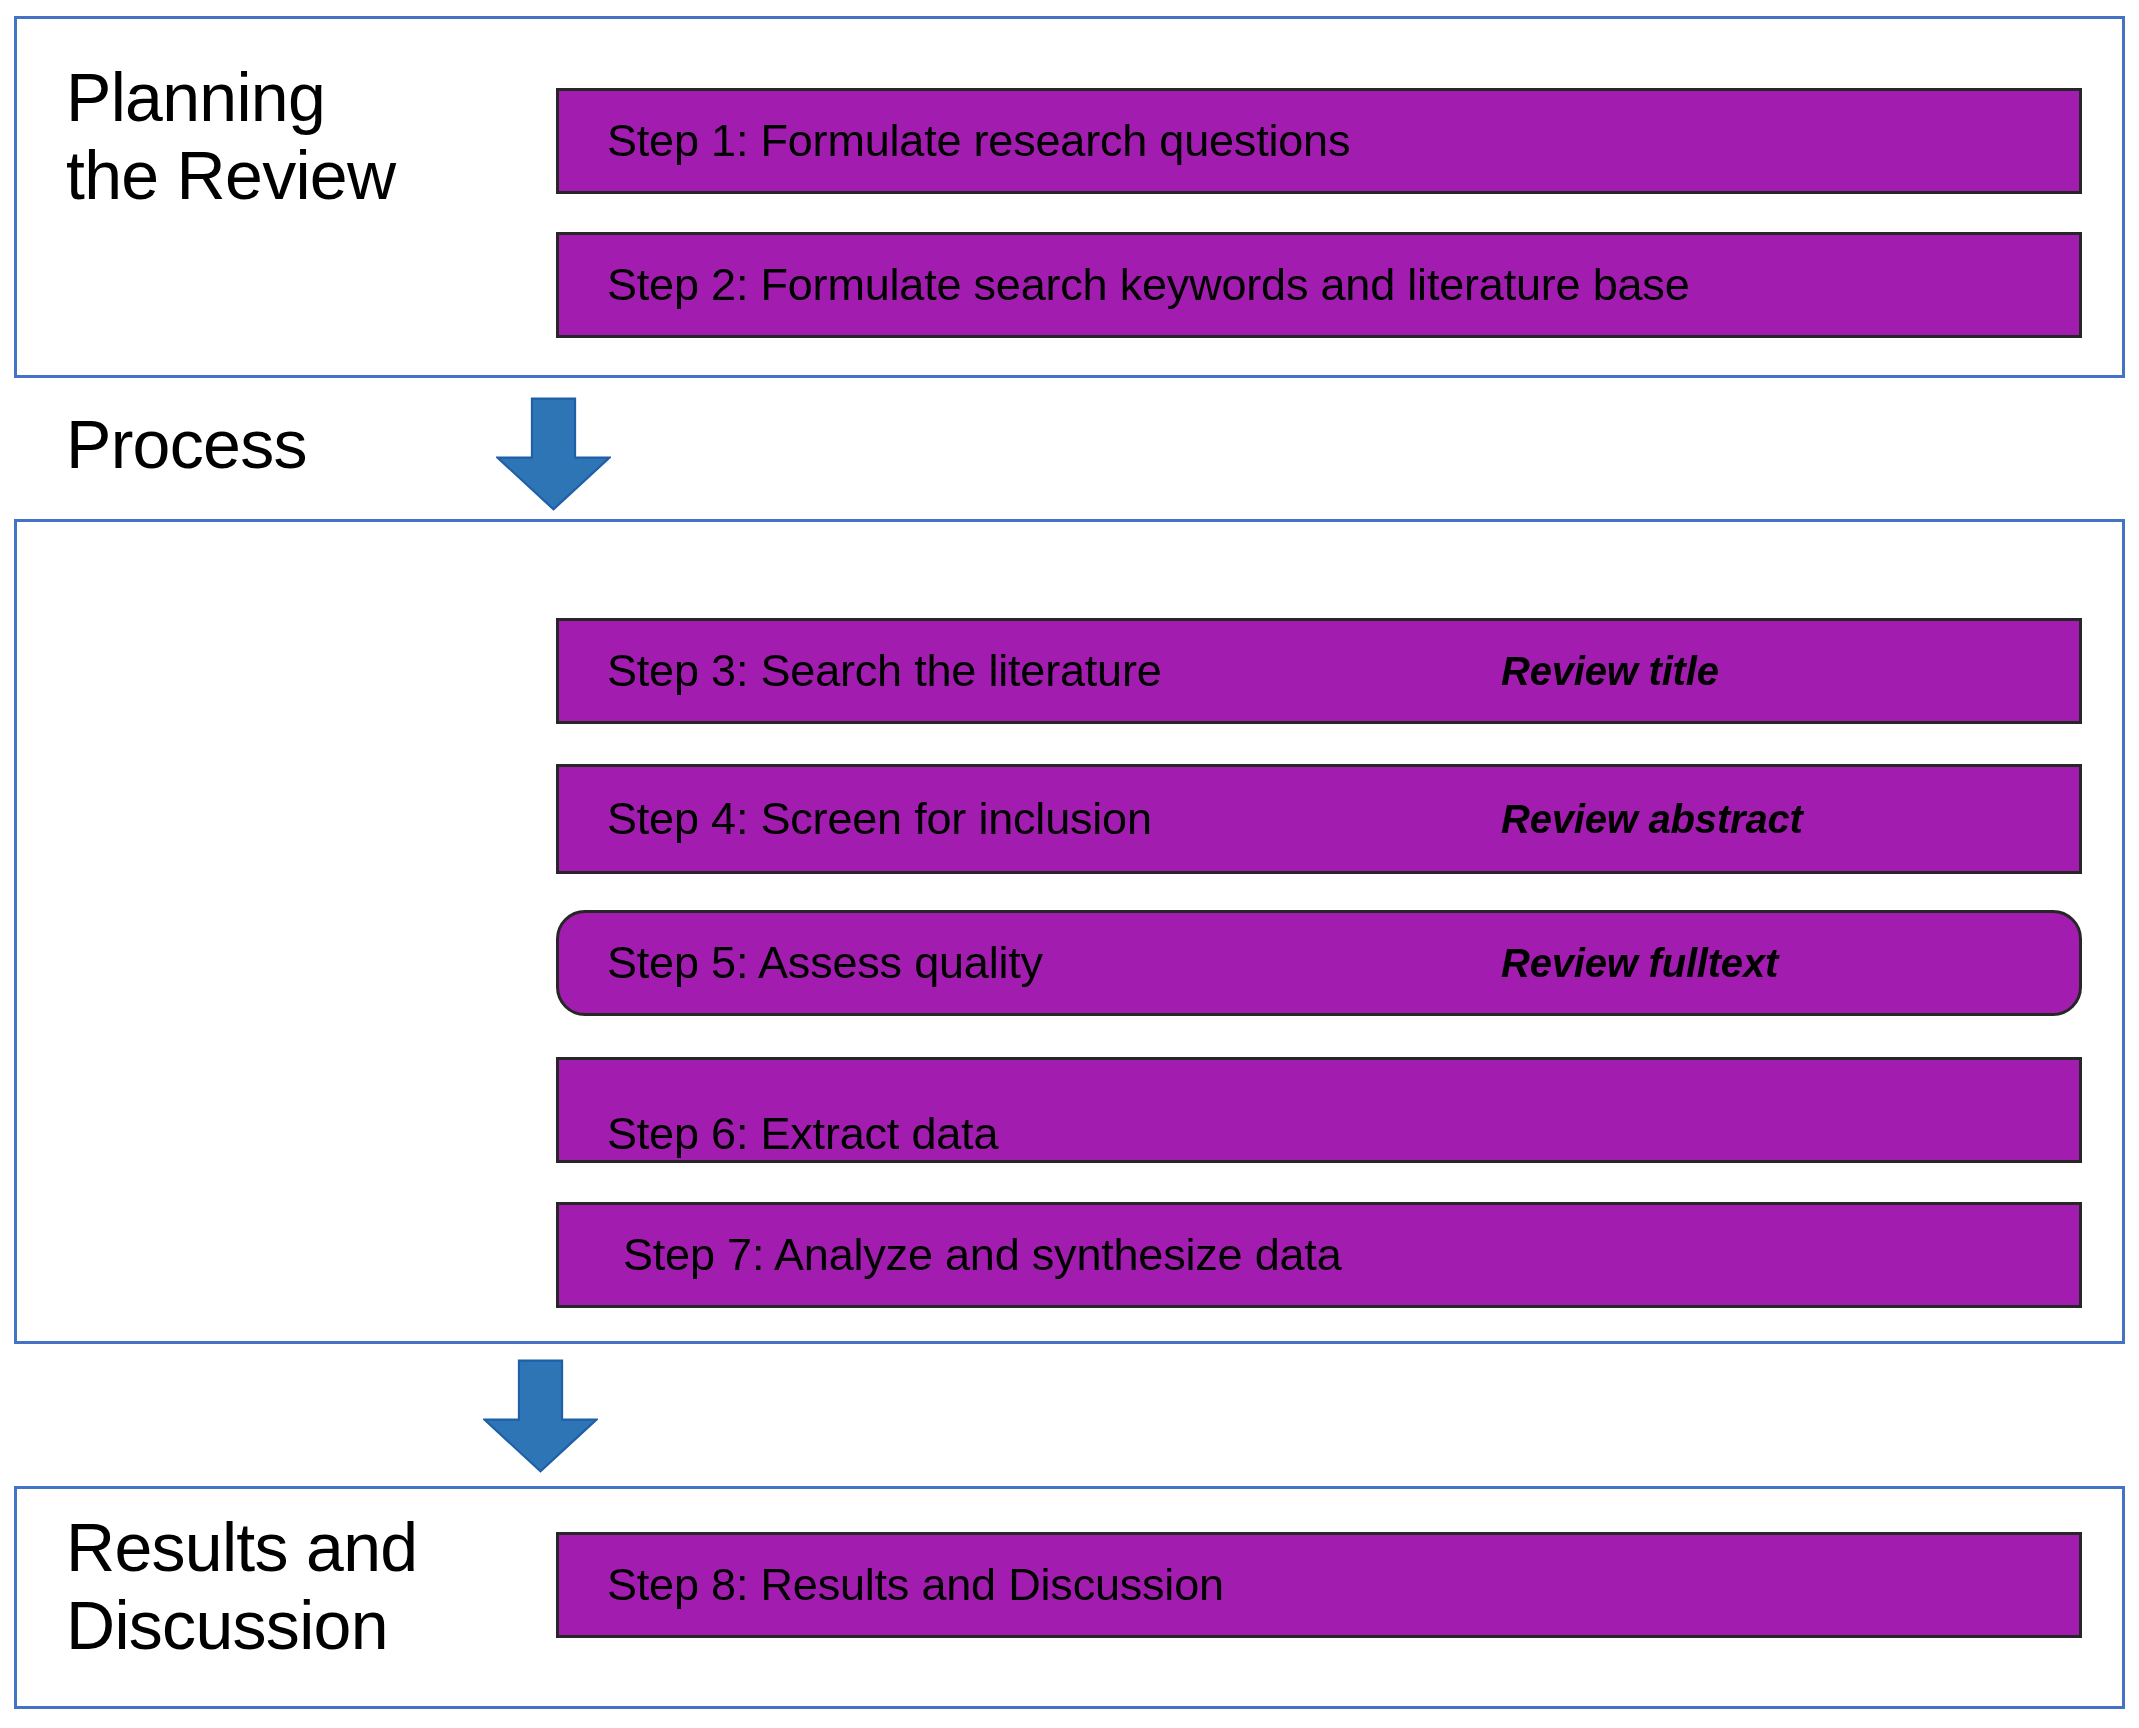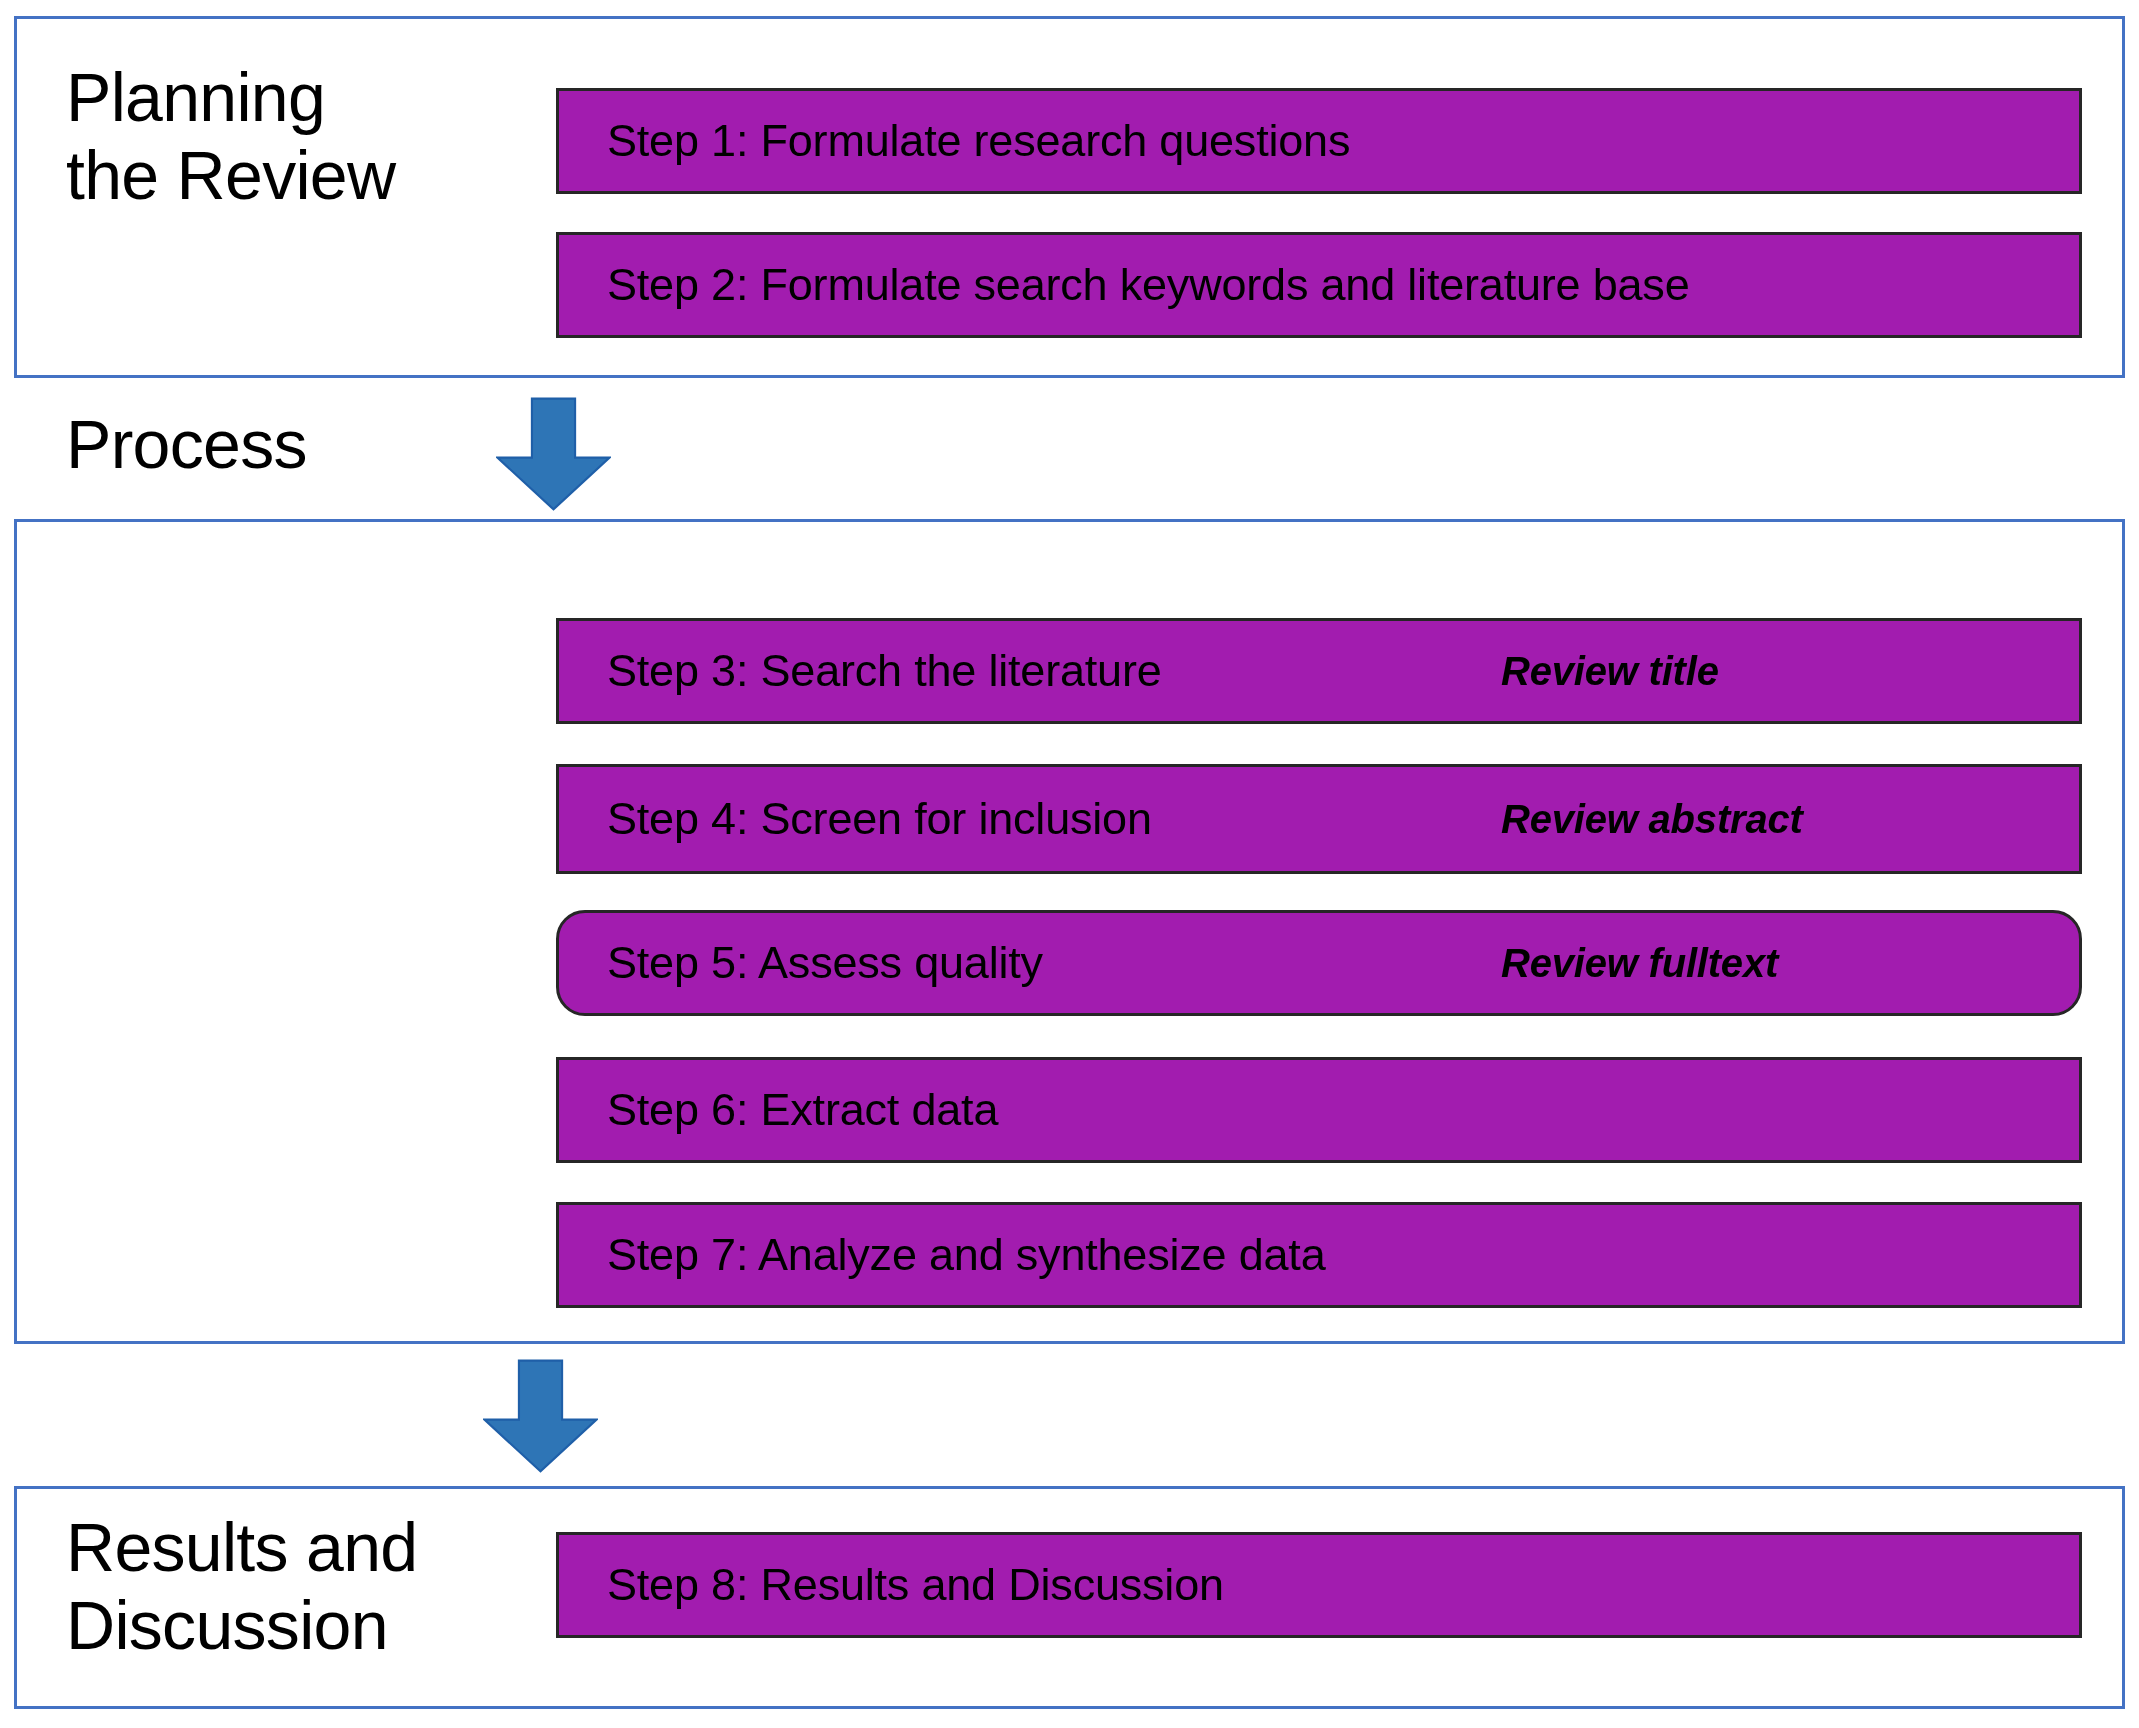--- a/index.html
+++ b/index.html
@@ -76,22 +76,22 @@
     white-space: nowrap;
     letter-spacing: -0.2px;
   }
 
   
   #step-1 { top: 85px;  height: 106px; }
   #step-2 { top: 229px;  height: 106px; }
   #step-3 { top: 615px;  height: 106px; }
   #step-4 { top: 761px; height: 110px; }
   #step-5 { top: 907px; height: 106px; border-radius: 29px; }
-  #step-6 { top: 1054px; height: 106px; }
-  #step-7 { top: 1199px; height: 106px; }
+  #step-6 { top: 1054px; height: 106px; align-items: flex-end; }
+  #step-7 { top: 1199px; height: 106px; padding-left: 16px; }
   #step-8 { top: 1529px; height: 106px; }
 
   
   .arrow {
     position: absolute;
     width: 115px;
     height: 114px;
   }
   #arrow-1 { left: 496px; top: 394px; }
   #arrow-2 { left: 483px; top: 1356px; }

